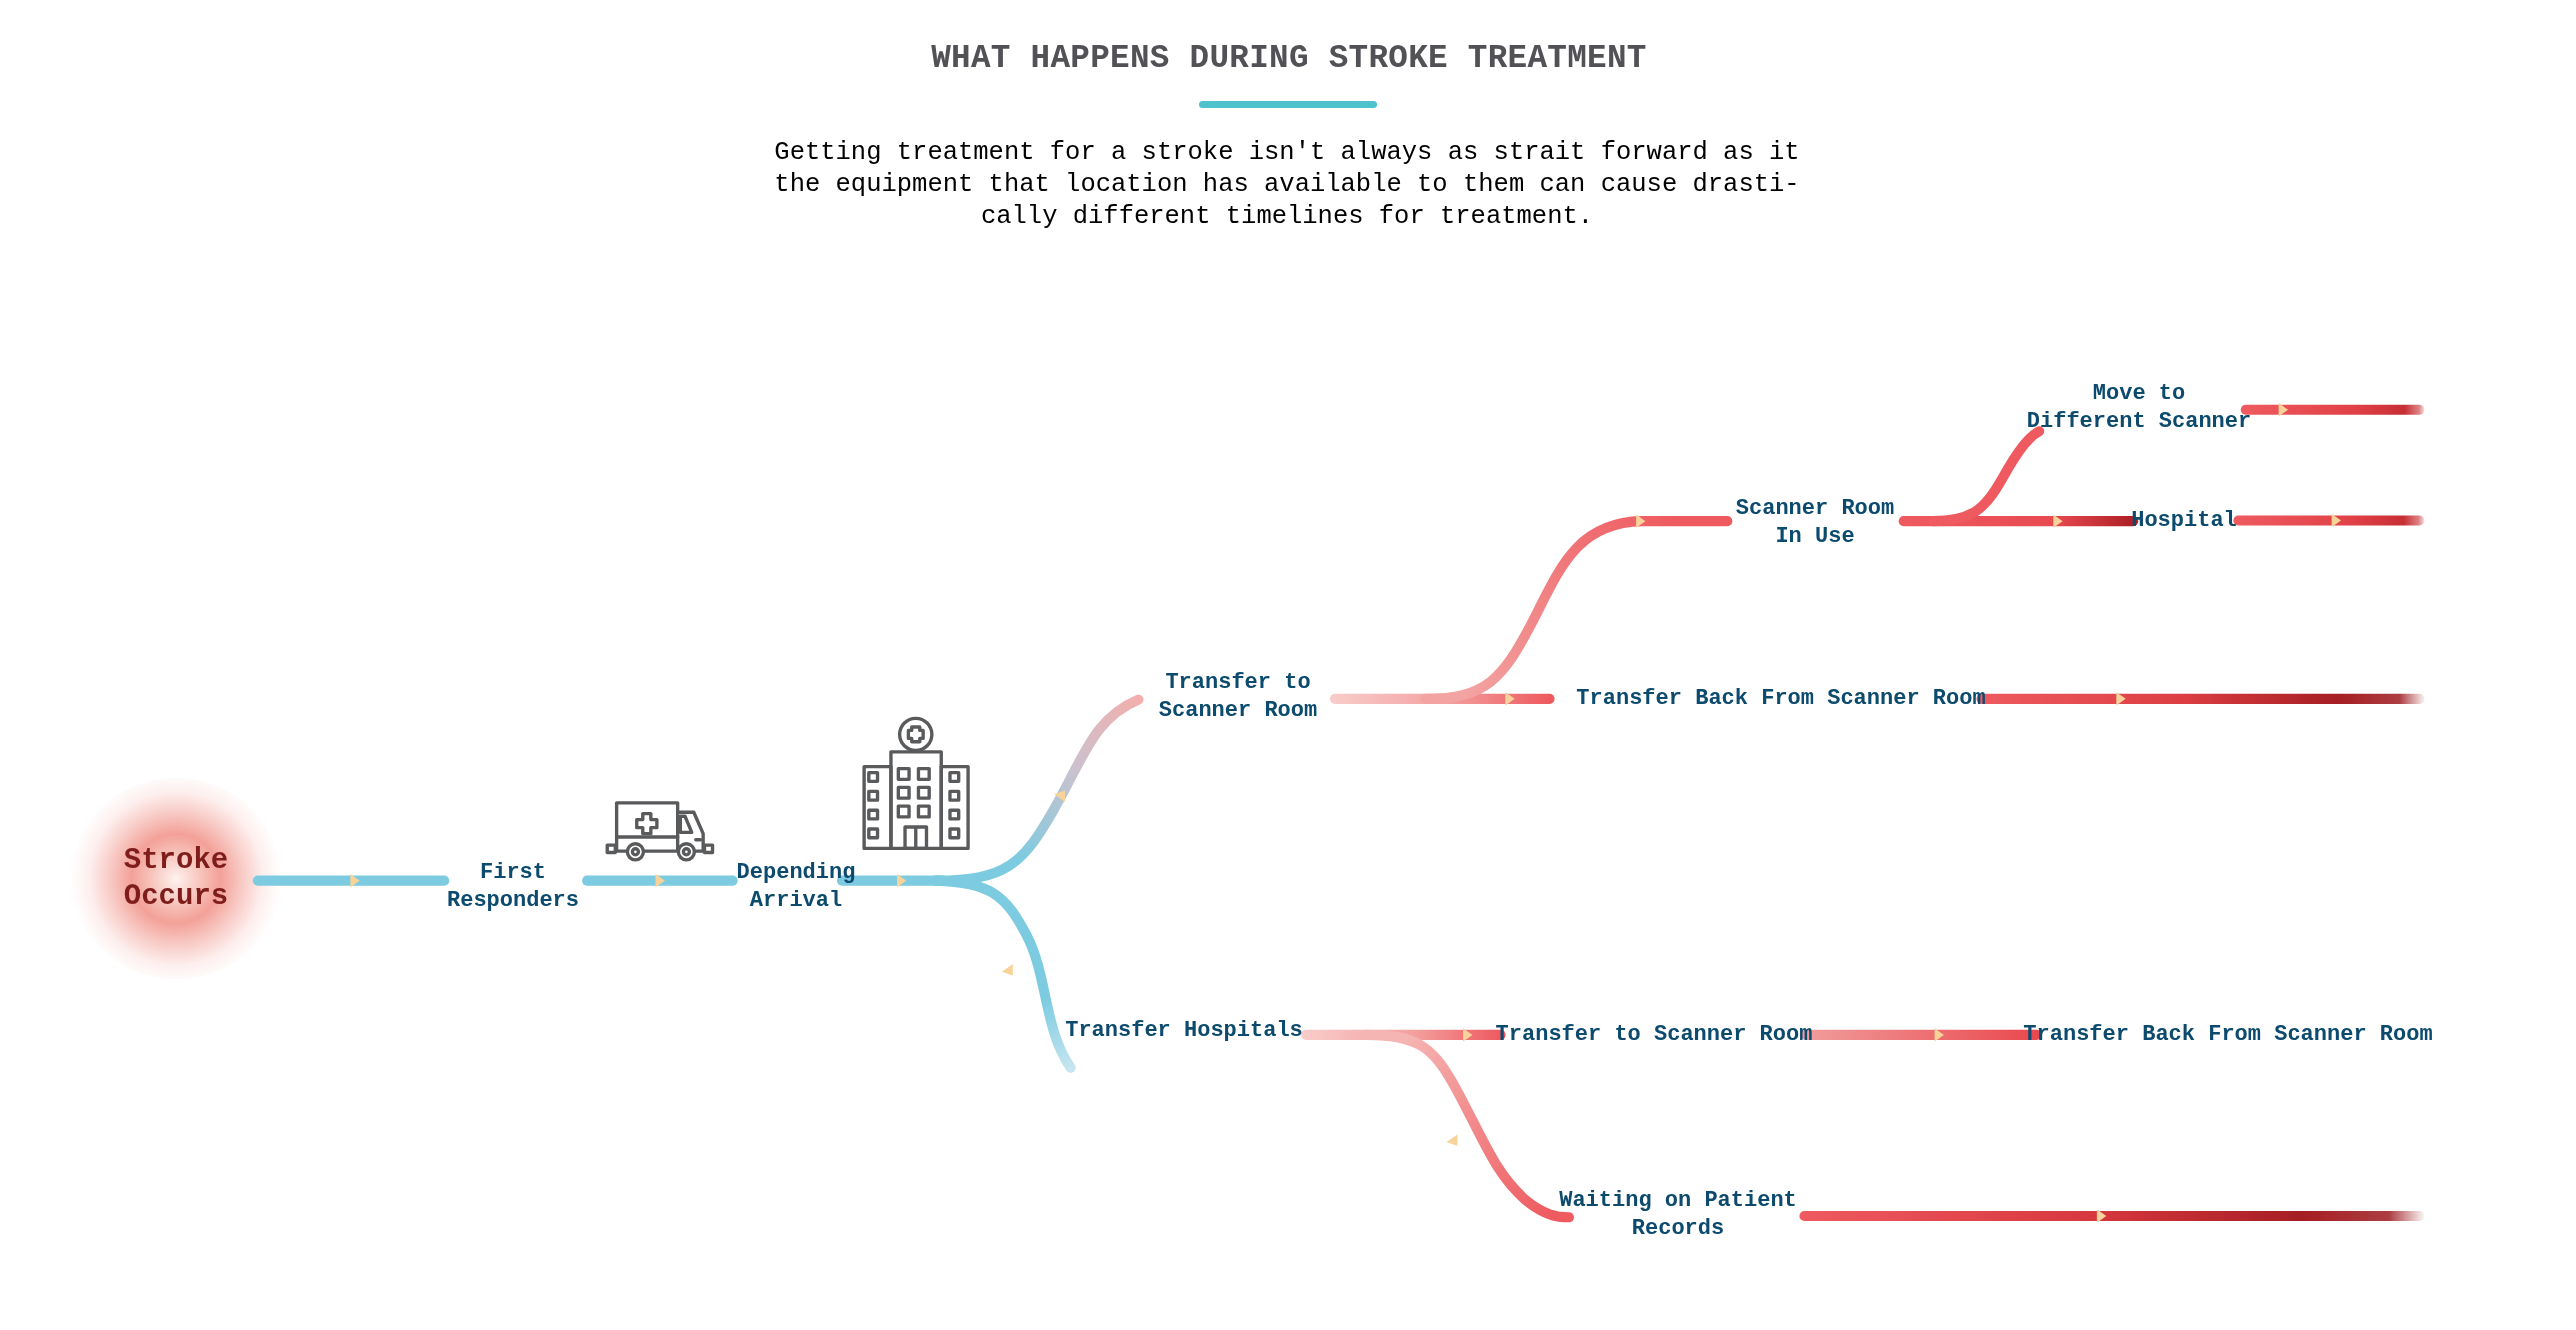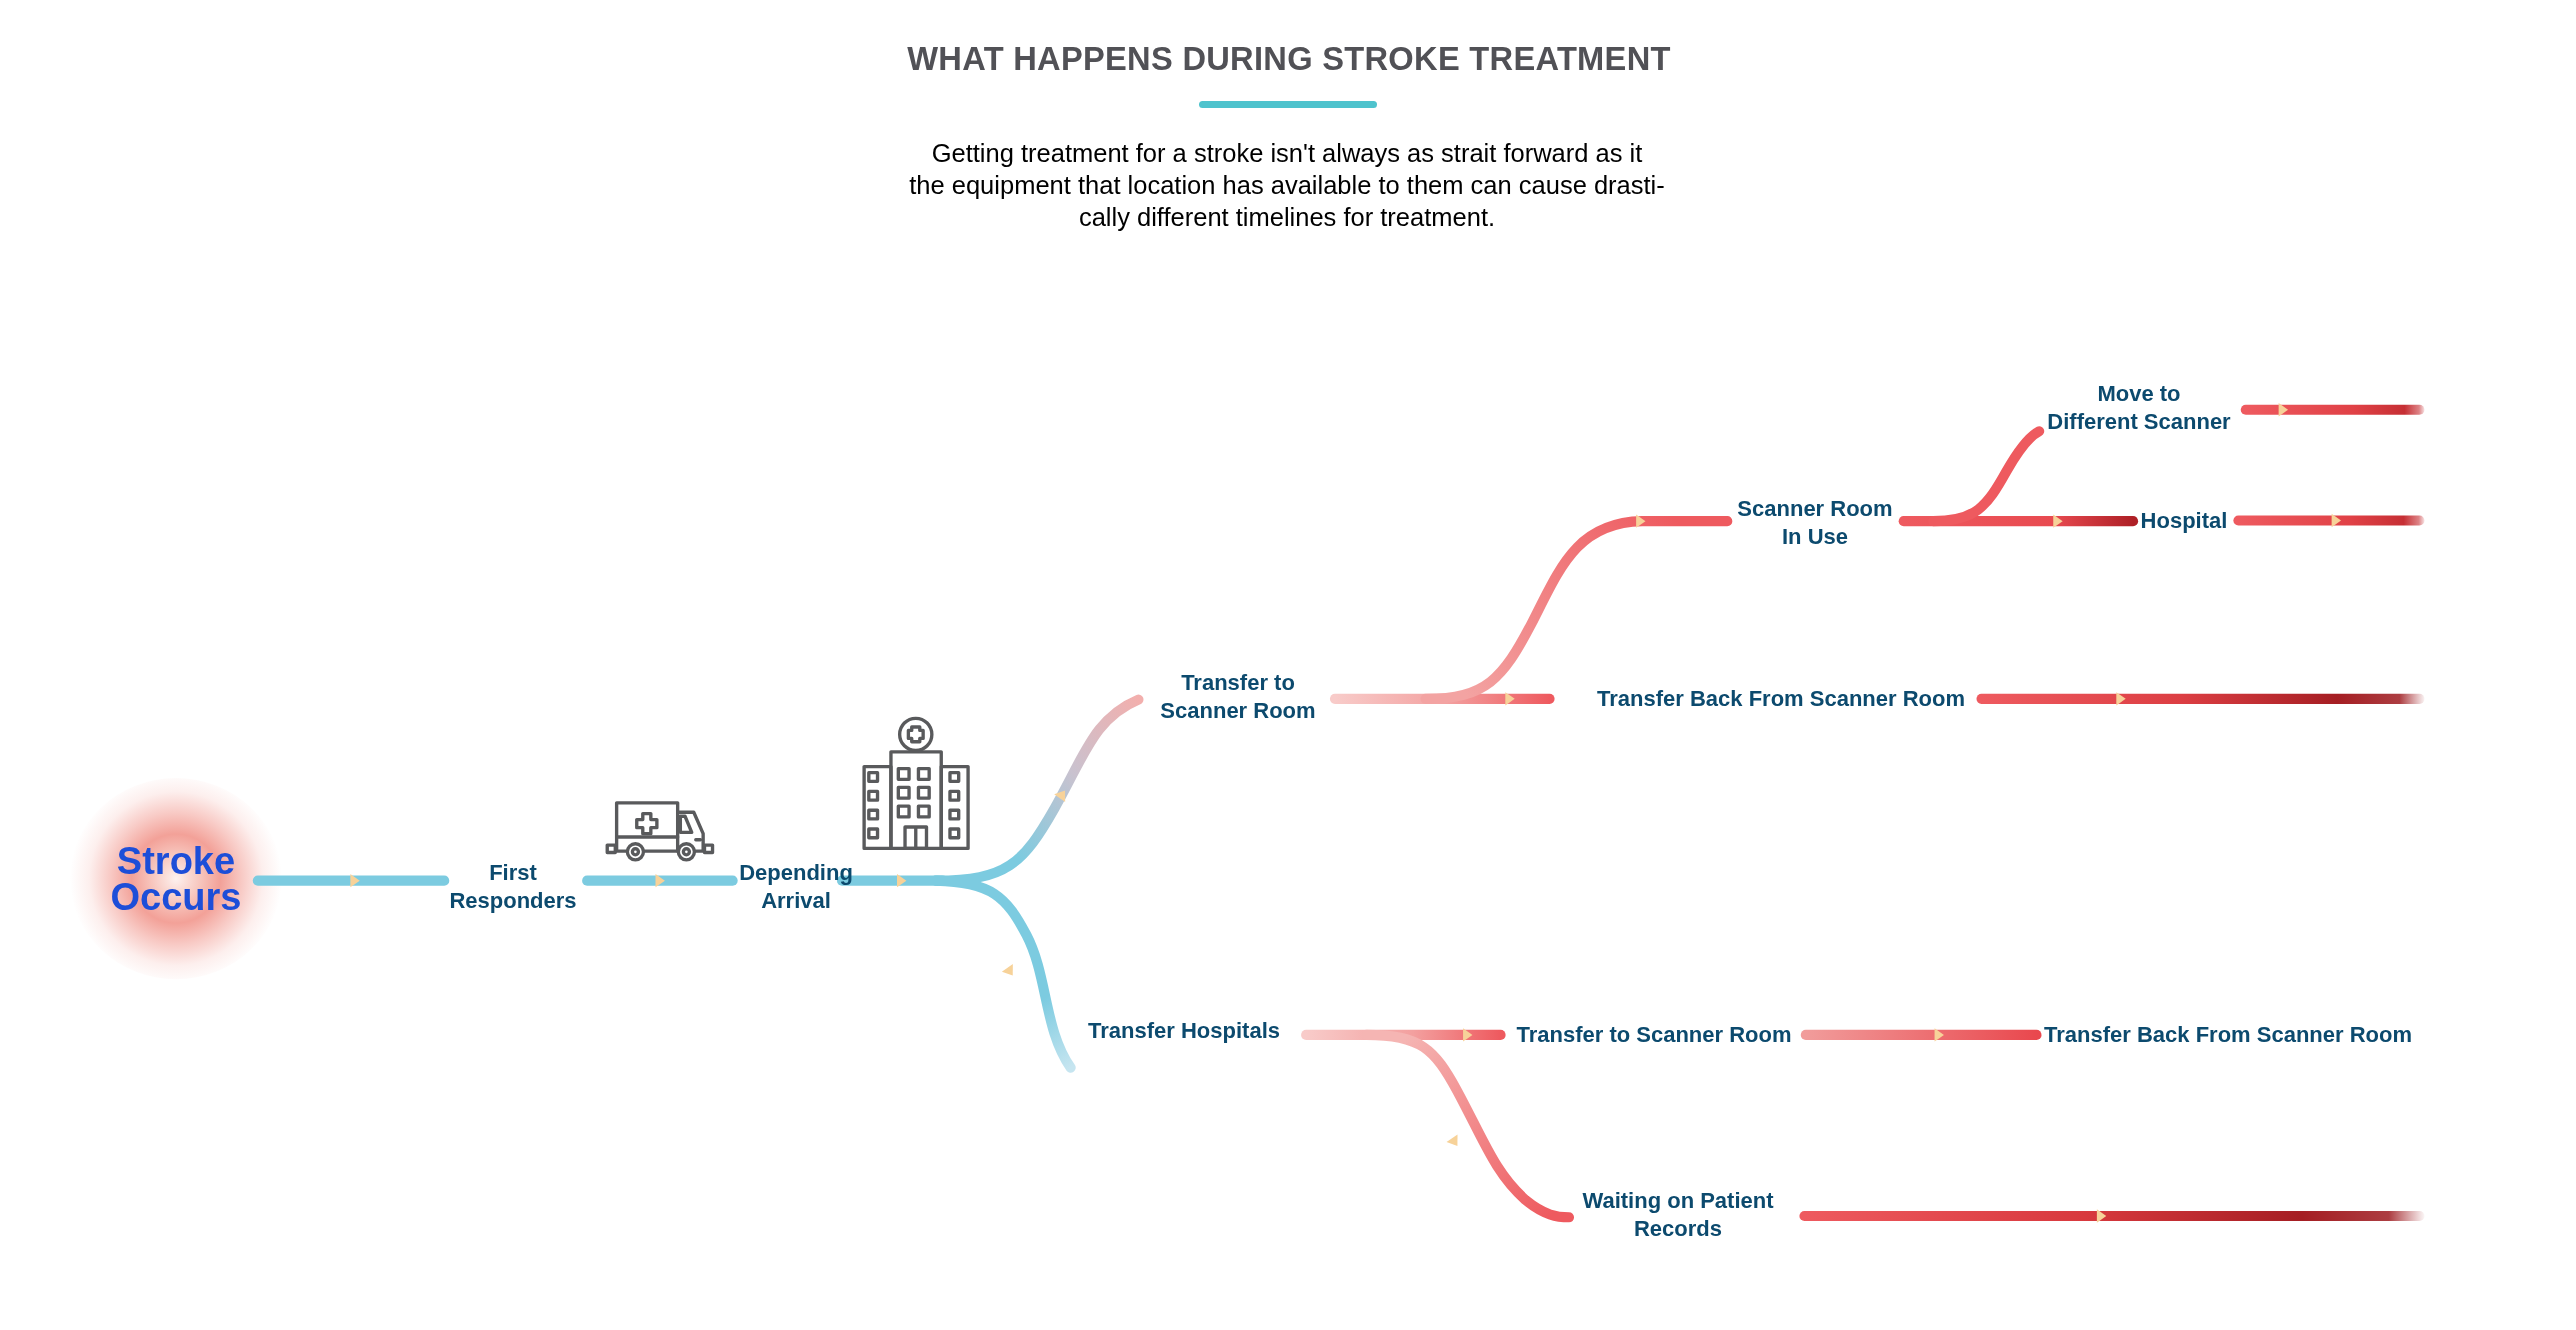--- a/index.html
+++ b/index.html
@@ -1,33 +1,33 @@
 <!DOCTYPE html>
 <html style="font-size:10.7px"><head>
 <meta charset="utf-8">
 <style>
   html,body{margin:0;padding:0;background:#ffffff;}
   body{width:2576px;height:1330px;position:relative;overflow:hidden;
        font-family:"Liberation Sans",sans-serif;}
-  #stage{position:absolute;inset:0;width:2576px;height:1330px;}
+  #stage{position:absolute;inset:0;width:2576px;height:1330px;font-family:Liberation Mono, monospace;}
   svg.flow{position:absolute;left:0;top:0;width:2576px;height:1330px;}
 
   .page-title{position:absolute;left:1289px;top:58px;
     transform:translate(-50%,-50%) scaleX(0.96);
     font-size:34px;font-weight:bold;letter-spacing:0.3px;color:#515156;white-space:nowrap;}
   .title-underline{position:absolute;left:1199px;top:101px;width:178px;height:7.4px;
     border-radius:4px;background:#4EC3CD;}
   .description{position:absolute;left:1287px;top:137px;transform:translateX(-50%);
     font-size:25.5px;line-height:32px;color:#000000;text-align:center;white-space:nowrap;}
 
   .lbl{position:absolute;transform:translate(-50%,-50%);
     font-weight:bold;font-size:22px;line-height:27.5px;color:#0c4a6e;
     text-align:center;white-space:nowrap;}
   .lbl span{display:block;}
-  .lbl.stroke-occurs{font-size:38px;line-height:36px;color:#1d4ed8;}
+  .lbl.stroke-occurs{font-size:29px;line-height:36px;color:#7f1d1d;}
 </style>
 </head>
 <body>
 
 <div id="stage">
 
   <svg class="flow" viewBox="0 0 3840 1983">
     <defs>
       <radialGradient id="rg-glow" gradientUnits="userSpaceOnUse" cx="262" cy="1310" r="158">
         <stop offset="0%" stop-color="#FDF1EE" stop-opacity="0.95"></stop>

